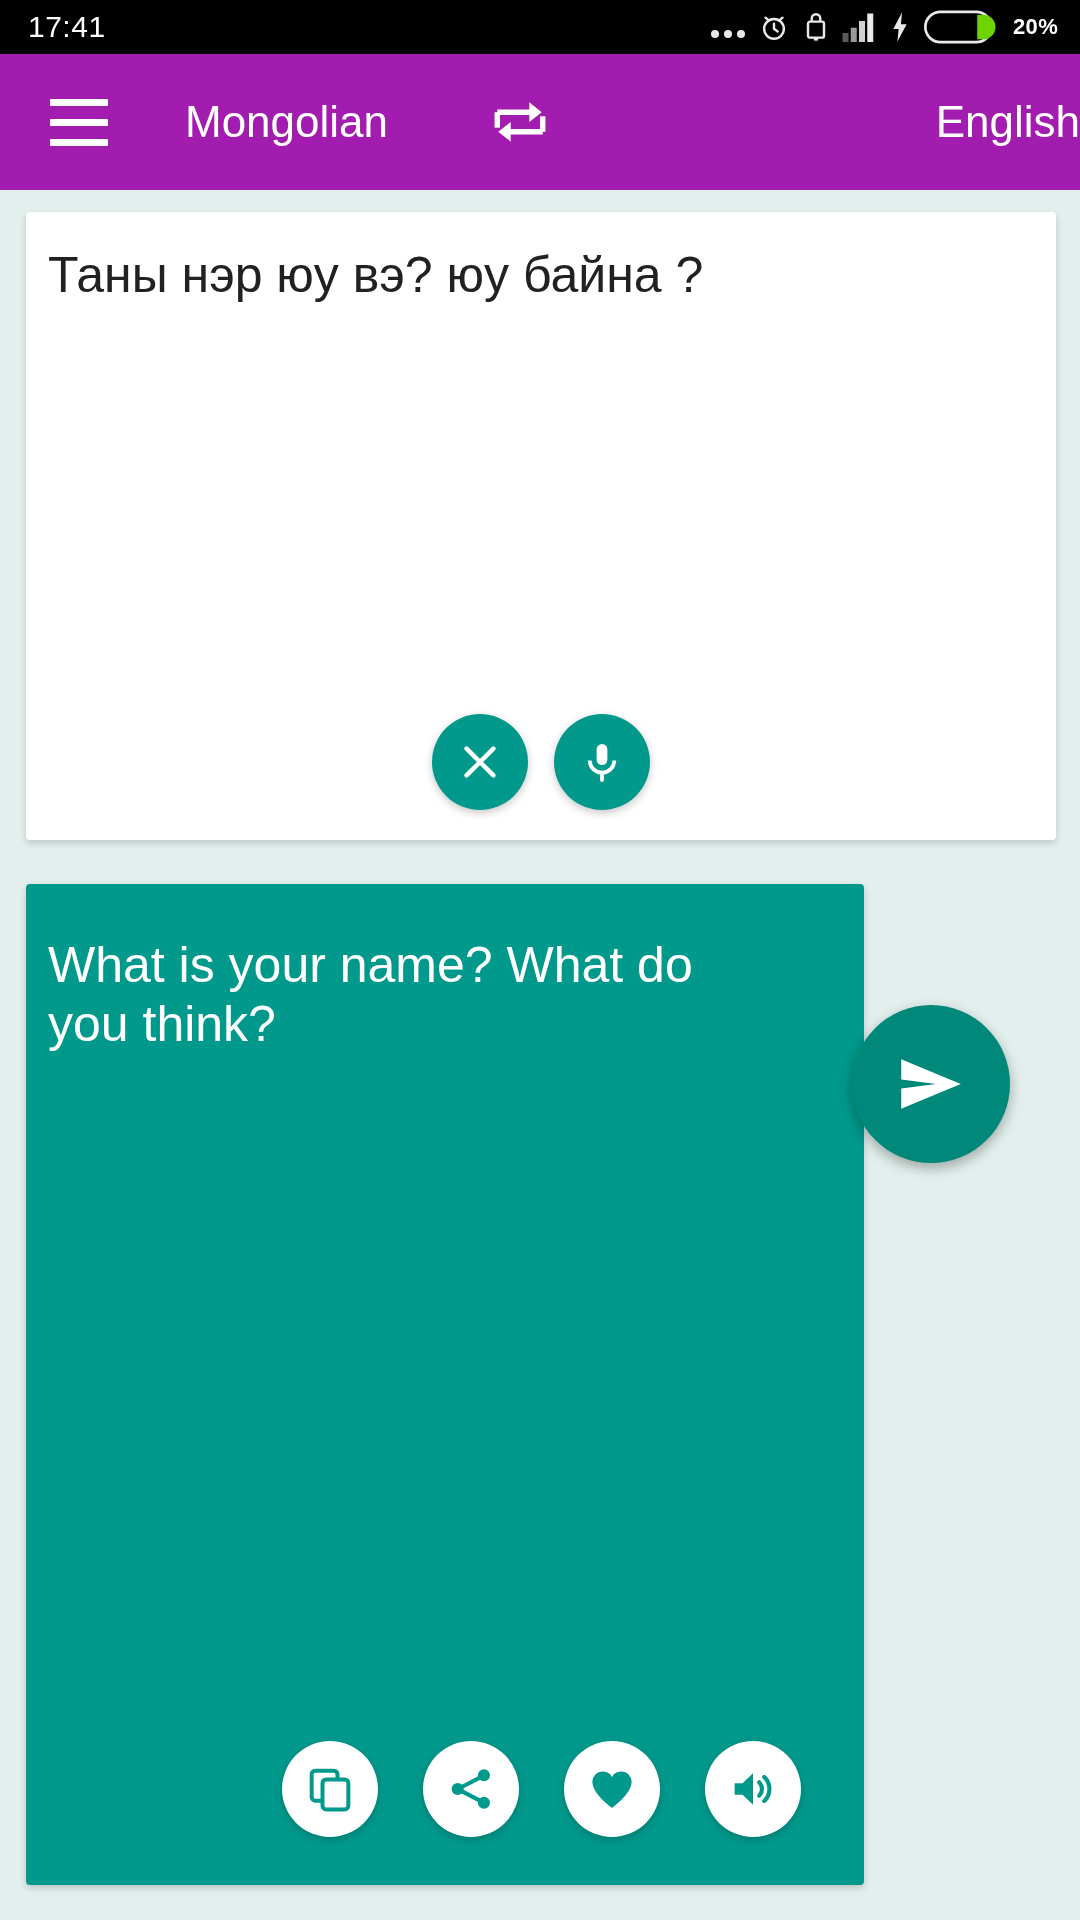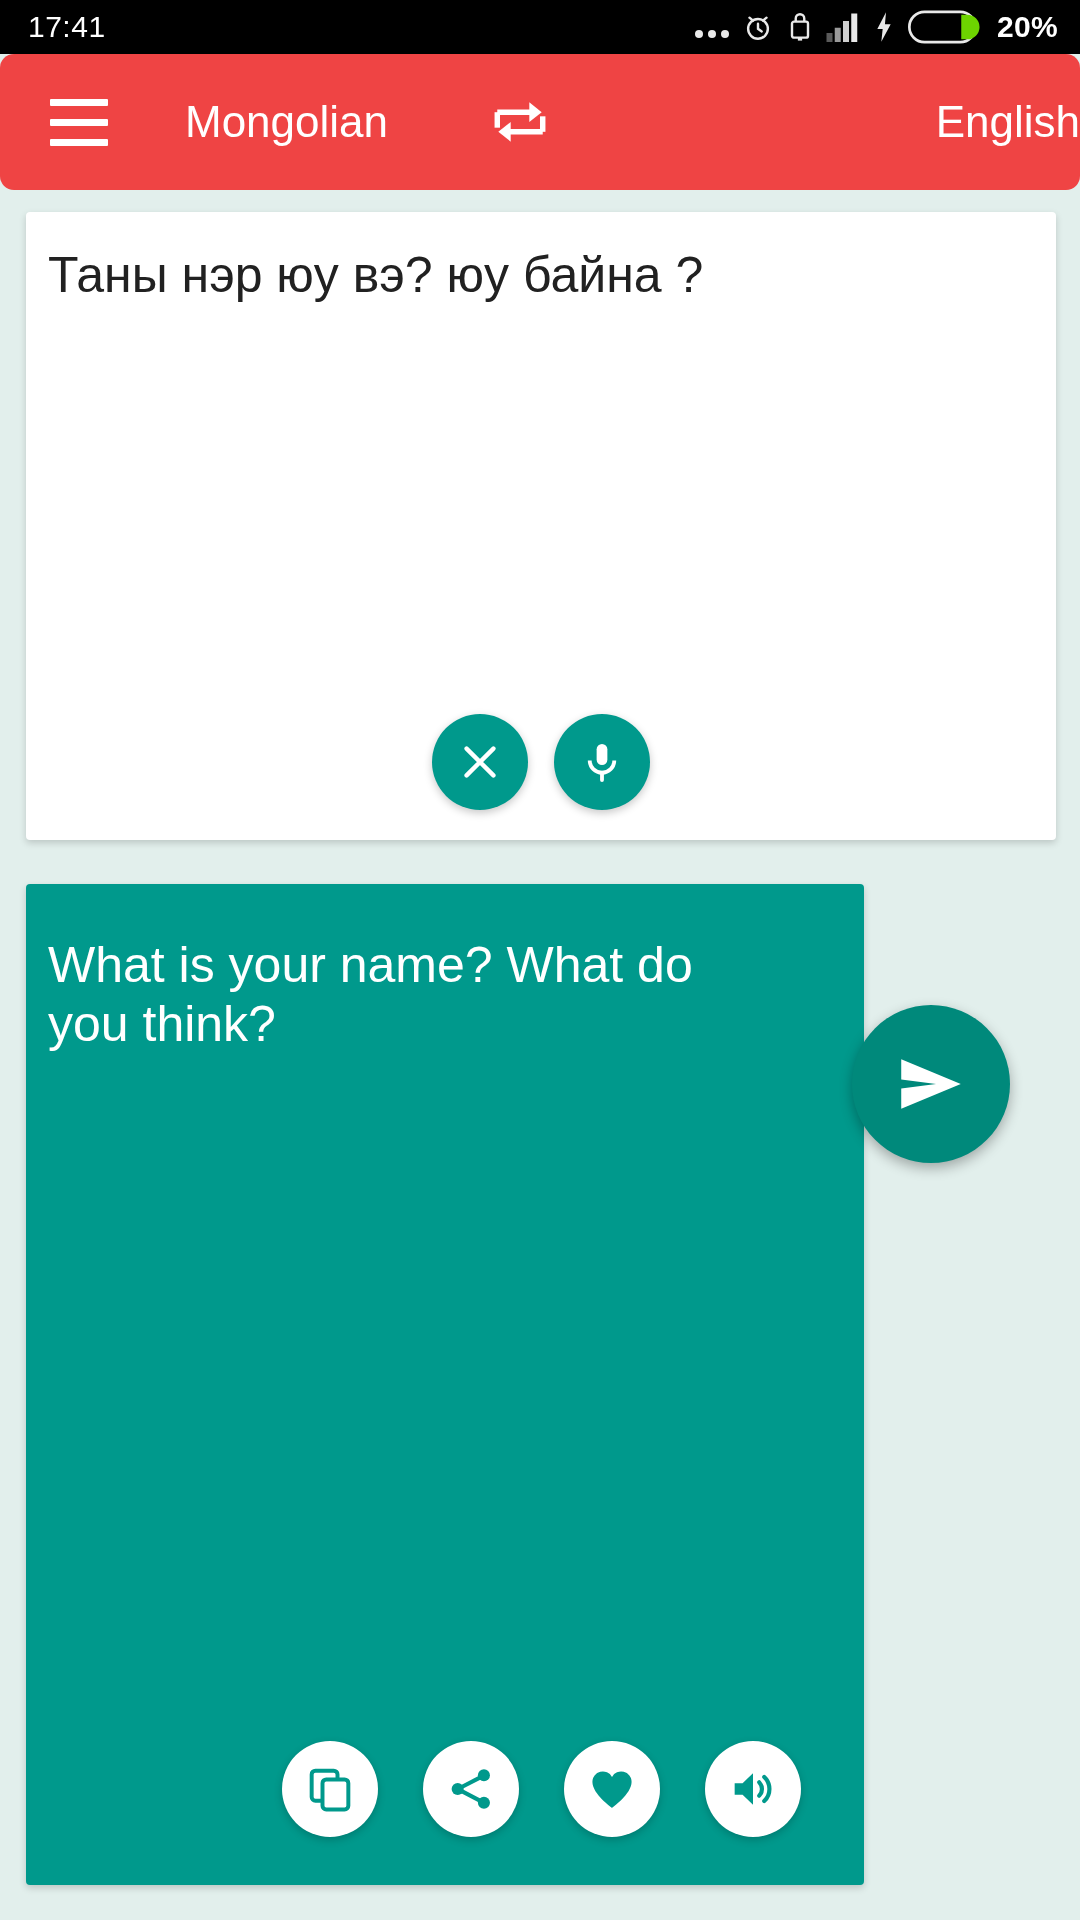--- a/index.html
+++ b/index.html
@@ -50,37 +50,36 @@
     padding-bottom: 4px;
   }
   .ellipsis-icon i {
     display: block;
     width: 8px; height: 8px;
     border-radius: 50%;
     background: #e9e9e9;
   }
   .status-pct {
     color: #ffffff;
-    font-size: 30px;
+    font-size: 22px;
     font-weight: 700;
     margin-left: 4px;
     letter-spacing: 0.3px;
   }
   .sb-icon { display: block; }
 
   
   .app-bar {
     position: absolute;
     top: 54px; left: 0;
     width: 1080px;
     height: 136px;
-    background: #ef4444;
-    display: flex;
-    align-items: center;
-    border-radius: 14px;
+    background: #a21caf;
+    display: flex;
+    align-items: center;
   }
   .hamburger {
     width: 60px;
     margin-left: 50px;
     display: flex;
     flex-direction: column;
     gap: 13px;
     cursor: pointer;
   }
   .hamburger span {

